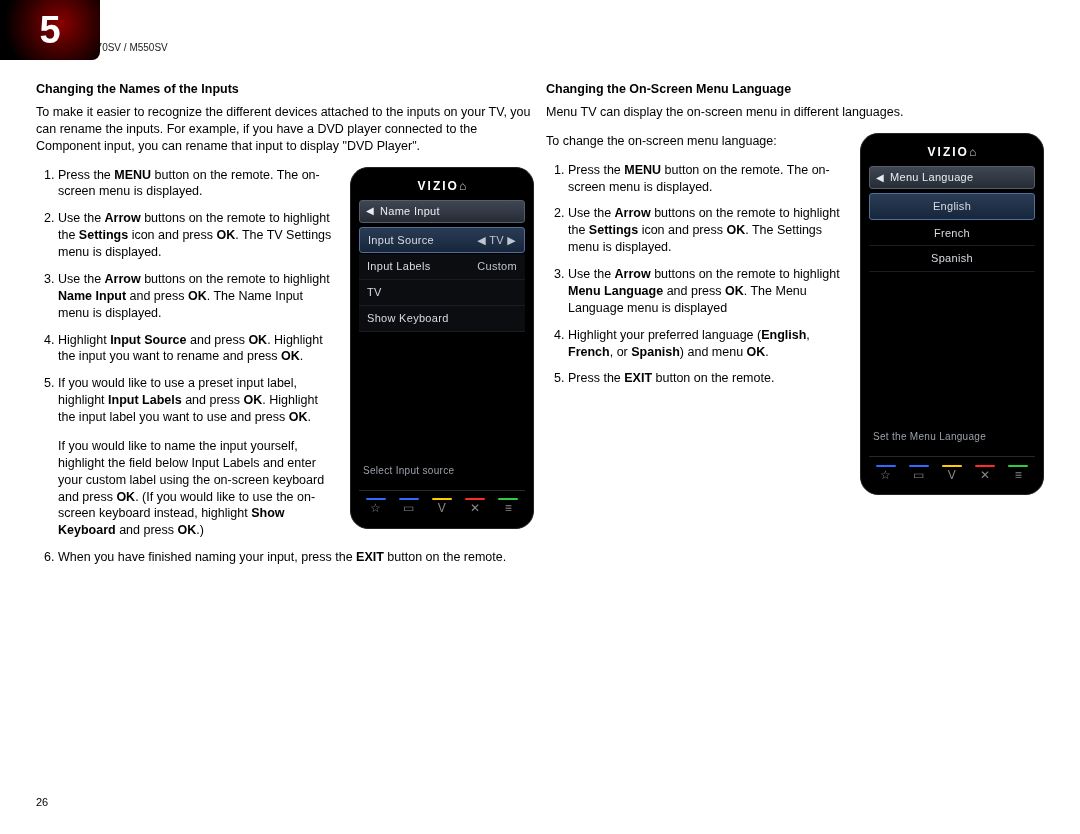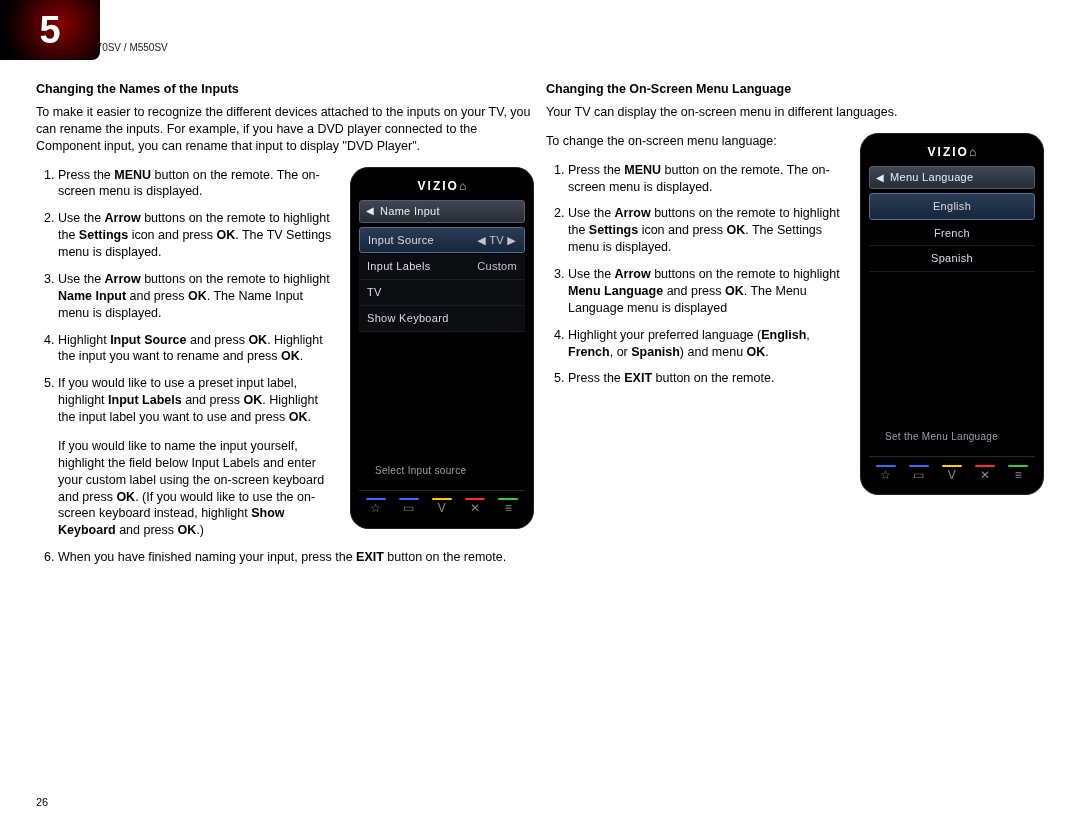--- a/index.html
+++ b/index.html
@@ -25,21 +25,21 @@
   .osd2 { float: right; width: 184px; height: 362px; background: #000; border-radius: 18px; border: 1px solid #222; padding: 8px; color: #cfd3d8; font-size: 11px; letter-spacing: .3px; position: relative; }
   .osd-top { display: flex; justify-content: center; align-items: center; padding: 2px 4px 6px 4px; }
   .brand { color: #fff; font-weight: bold; letter-spacing: 2px; font-size: 12px; }
   .home-icon { color: #c8c8c8; font-size: 12px; }
   .crumb { background: linear-gradient(#3f4754,#262c35); border: 1px solid #555d68; border-radius: 3px; padding: 3px 6px; display: flex; align-items: center; gap: 6px; margin-bottom: 4px; color: #e8ecf1; font-size: 11px; }
   .crumb .tri { font-size: 10px; }
   .row { display: flex; justify-content: space-between; align-items: center; padding: 5px 8px; border-bottom: 1px solid #1a1d22; color: #d8dce2; }
   .row.sel { background: linear-gradient(#2a3c54,#16263c); border: 1px solid #4f6f9a; border-radius: 3px; margin: 1px 0; }
   .row.plain { background: #0b0d10; }
   .row .rt { color: #bfc6cf; }
-  .osd-hint { position: absolute; left: 24px; bottom: 50px; color: #9aa0a8; font-size: 10px; }
+  .osd-hint { position: absolute; left: 12px; bottom: 50px; color: #9aa0a8; font-size: 10px; }
   .osd-footer { position: absolute; left: 8px; right: 8px; bottom: 8px; height: 30px; border-top: 1px solid #26292f; display: flex; justify-content: space-around; align-items: flex-end; padding-bottom: 3px; }
   .fi { width: 24px; text-align: center; color: #888; font-size: 12px; position: relative; }
   .fi .bar { position: absolute; top: -2px; left: 2px; right: 2px; height: 2px; border-radius: 1px; }
   .c-blue { background: #2e6cff; }
   .c-yellow { background: #ffcc00; }
   .c-red { background: #ff2a2a; }
   .c-green { background: #2ecc40; }
 
   .lang-row { text-align: center; padding: 5px 0; border-bottom: 1px solid #1a1d22; color: #d8dce2; }
   .lang-row.sel { background: linear-gradient(#2a3c54,#16263c); border: 1px solid #4f6f9a; border-radius: 3px; margin: 1px 0; }
@@ -114,21 +114,21 @@
         </div>
       </div>
 
       <ol start="6">
         <li><span>When you have finished naming your input, press the </span><strong>EXIT</strong><span> button on the remote.</span></li>
       </ol>
     </div>
 
     <div class="col">
       <div class="sec-title">Changing the On-Screen Menu Language</div>
-      <div class="para">Your TV can display the on-screen menu in different languages.</div>
+      <div class="para">Menu TV can display the on-screen menu in different languages.</div>
 
       <div class="clearfix">
 
         <div class="osd2">
           <div class="osd-top">
             <span class="brand">VIZIO</span>
             <span class="home-icon">⌂</span>
           </div>
           <div class="crumb">
             <span class="tri">◀</span>

